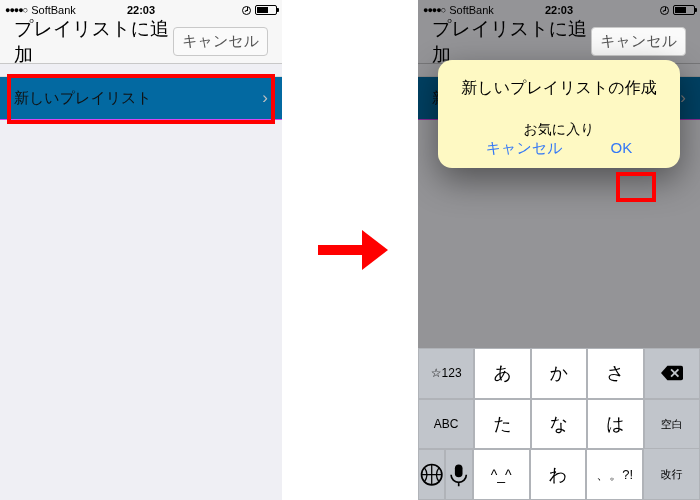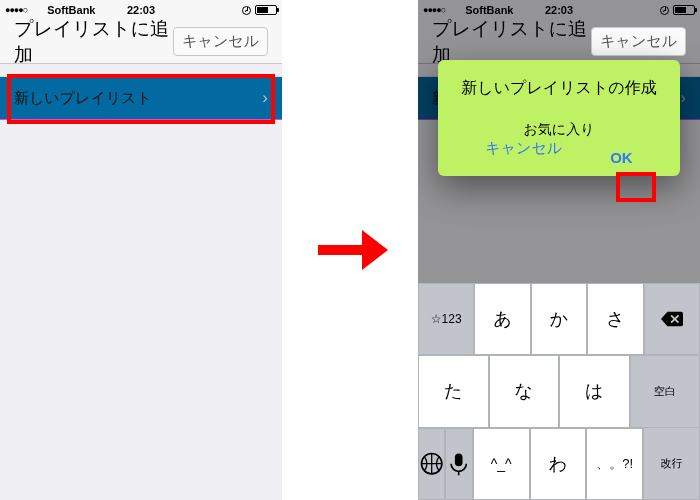--- a/index.html
+++ b/index.html
@@ -22,21 +22,21 @@
     position:absolute; inset:0; background:rgba(0,0,0,0.38); z-index:5;
   }
 
   
   .status {
     height:20px; background:#f7f7f7; font-size:11px; color:#000;
     display:flex; align-items:center; padding:0 5px; position:relative; z-index:10;
   }
   .phone.right .status { background:transparent; }
   .status .dots { letter-spacing:-1px; font-size:9px; }
-  .status .carrier { margin-left:20px; font-weight:700; }
+  .status .carrier { margin-left:4px; font-weight:400; }
   .status .time { position:absolute; left:0; right:0; text-align:center; font-weight:600; }
   .status .right-icons { margin-left:auto; display:flex; align-items:center; gap:4px; }
   .alarm { display:inline-block; width:9px; height:9px; border:1px solid #000; border-radius:50%; position:relative; }
   .alarm::before,.alarm::after{content:"";position:absolute;background:#000;width:1px;}
   .alarm::before{height:4px;top:0;left:4px}
   .alarm::after{height:3px;top:3px;left:4px;transform-origin:top;transform:rotate(60deg)}
   .batt { width:22px;height:10px;border:1px solid #000;border-radius:2px;position:relative;}
   .batt::after{content:"";position:absolute;right:-3px;top:2px;width:2px;height:4px;background:#000;border-radius:0 1px 1px 0;}
   .batt .fill{position:absolute;left:1px;top:1px;bottom:1px;width:55%;background:#000;}
 
@@ -67,33 +67,33 @@
   
   .big-arrow {
     position:absolute; left:318px; top:230px; width:70px; height:40px; z-index:2;
   }
   .big-arrow .shaft{position:absolute;left:0;top:15px;width:50px;height:10px;background:#ff0000;}
   .big-arrow .head{position:absolute;left:44px;top:0;width:0;height:0;border-top:20px solid transparent;border-bottom:20px solid transparent;border-left:26px solid #ff0000;}
 
   
   .dialog {
     position:absolute; left:20px; right:20px; top:60px; z-index:20;
-    background:#bef264; border-radius:6px; box-shadow:0 12px 35px rgba(0,0,0,.45);
+    background:#fef9c3; border-radius:14px; box-shadow:0 12px 35px rgba(0,0,0,.45);
     padding:18px 10px 10px;
   }
   .dialog .dtitle{ text-align:center; font-size:16px; color:#000; margin-bottom:22px;}
   .dialog .dinput{ text-align:center; font-size:14px; color:#000; margin-bottom:0;}
   .dialog .dbuttons{ display:flex; justify-content:center; gap:48px; font-size:15px;}
   .dialog .dbuttons .btn{ color:#3478f6; }
-  .dialog .dbuttons .ok{ font-weight:700; position:relative;margin-top:10px;}
+  .dialog .dbuttons .ok{ font-weight:400; position:relative;}
   .hl-ok{ position:absolute; border:4px solid #ff0000; width:40px; height:30px; left:178px; top:112px; z-index:25; pointer-events:none;}
 
   
   .keyboard {
-    position:absolute; left:0; right:0; bottom:0; height:217px;
+    position:absolute; left:0; right:0; bottom:0; height:152px;
     background:#d1d5db; z-index:30; display:flex; flex-direction:column;
   }
   .krow{ flex:1; display:flex; }
   .key{
     flex:1; border:0.5px solid #b0b3b8; background:#fff;
     display:flex; align-items:center; justify-content:center;
     font-size:18px; color:#000;
   }
   .key.fn{ background:#c1c5cb; font-size:11px;}
   .key.fn.small{ font-size:12px;}
@@ -171,20 +171,21 @@
       <div class="key">か</div>
       <div class="key">さ</div>
       <div class="key fn del">
         <svg viewBox="0 0 24 16">
             <path d="M7 0h15a2 2 0 0 1 2 2v12a2 2 0 0 1-2 2H7l-7-8 7-8z" fill="#000"></path>
             <path d="M11 4l8 8M19 4l-8 8" stroke="#c1c5cb" stroke-width="2"></path>
           </svg>
       </div>
     </div>
     <div class="krow">
+      <div class="key fn small">ABC</div>
       <div class="key">た</div>
       <div class="key">な</div>
       <div class="key">は</div>
       <div class="key fn">空白</div>
     </div>
     <div class="krow">
       <div class="split">
         <div class="key fn">
           <svg viewBox="0 0 20 20">
               <circle cx="10" cy="10" r="8" fill="none" stroke="#000" stroke-width="1.3"></circle>

